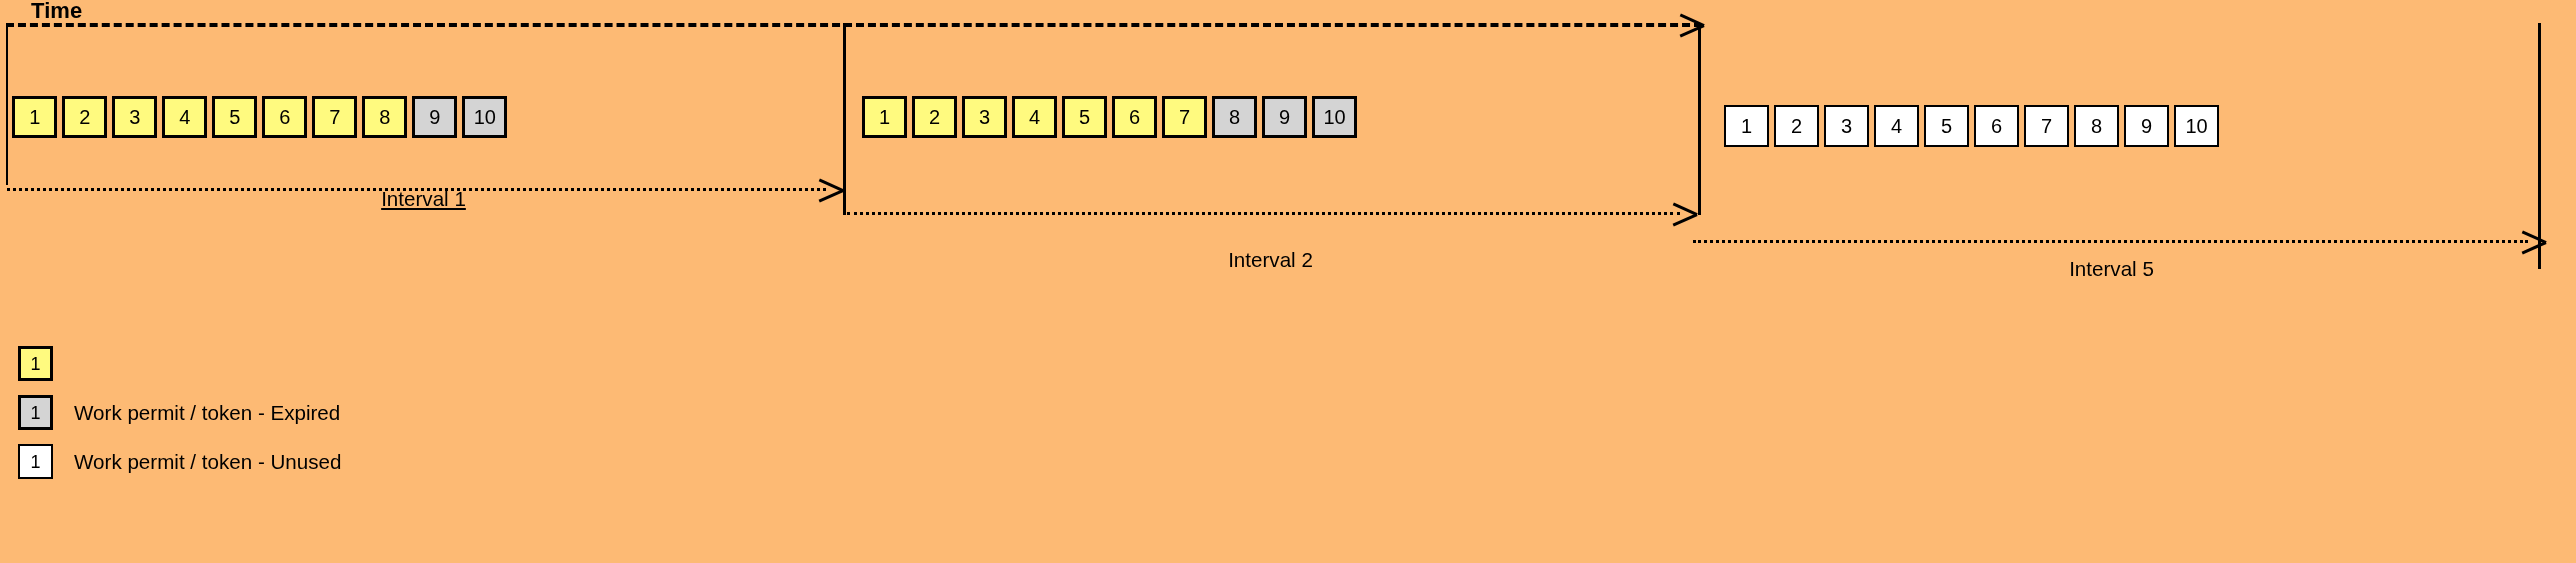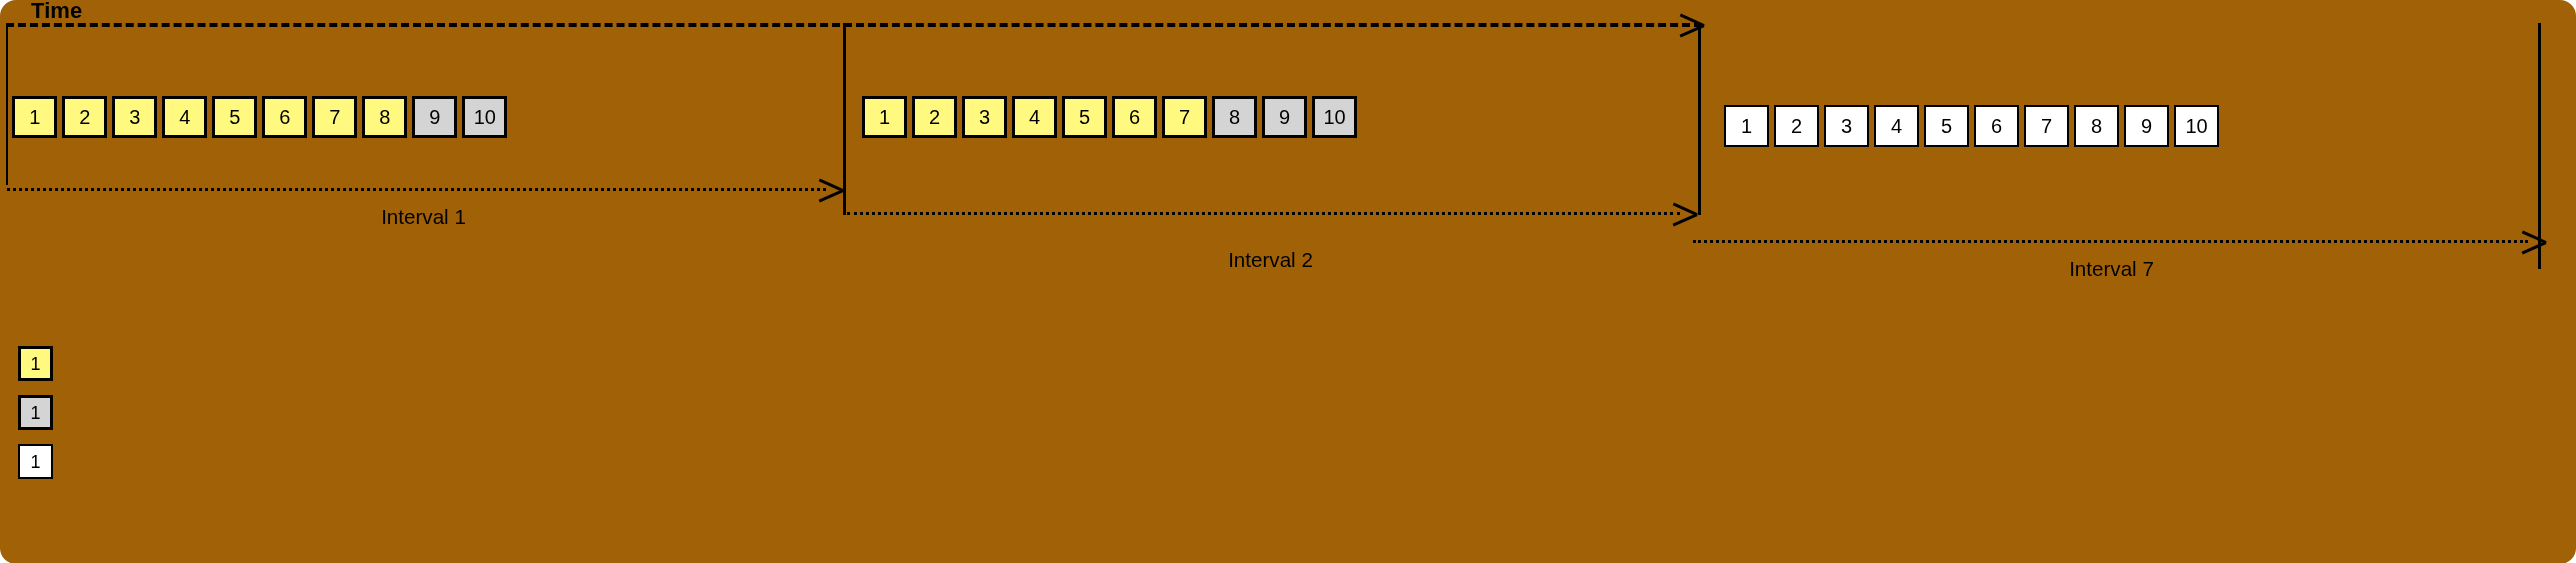--- a/index.html
+++ b/index.html
@@ -8,23 +8,22 @@
     background: #ffffff;
   }
   body {
     font-family: "Liberation Sans", sans-serif;
     color: #000000;
   }
   #canvas {
     position: relative;
     width: 2576px;
     height: 564px;
-    background: #a16207;
+    background: #fdba74;
     overflow: hidden;
-    border-radius: 16px;
   }
 
   
   #time-title {
     position: absolute;
     left: 31px;
     top: 0px;
     font-size: 22px;
     font-weight: bold;
     letter-spacing: 0.1px;
@@ -165,21 +164,21 @@
     <div class="token allocated">8</div>
     <div class="token expired">9</div>
     <div class="token expired">10</div>
   </div>
 
   <div class="dotline" style="left:6.7px; top:188px; width:819px;"></div>
   <div class="arrowhead" style="left:817px; top:178px;">
     <i class="up"></i>
       <i class="dn"></i>
   </div>
-  <div class="interval-label" style="left:312px; top:206px; width:223px;">Interval 1</div>
+  <div class="interval-label" style="left:312px; top:188px; width:223px;text-decoration:underline;">Interval 1</div>
 
   <div class="token-row" style="left:862px; top:96px;">
     <div class="token allocated">1</div>
     <div class="token allocated">2</div>
     <div class="token allocated">3</div>
     <div class="token allocated">4</div>
     <div class="token allocated">5</div>
     <div class="token allocated">6</div>
     <div class="token allocated">7</div>
     <div class="token expired">8</div>
@@ -205,32 +204,34 @@
     <div class="token unused">8</div>
     <div class="token unused">9</div>
     <div class="token unused">10</div>
   </div>
 
   <div class="dotline" style="left:1693px; top:240px; width:835px;"></div>
   <div class="arrowhead" style="left:2520px; top:230px;">
     <i class="up"></i>
       <i class="dn"></i>
   </div>
-  <div class="interval-label" style="left:2000px; top:258px; width:223px;">Interval 7</div>
+  <div class="interval-label" style="left:2000px; top:258px; width:223px;">Interval 5</div>
 
   <div id="legend">
 
     <div class="legend-row">
       <div class="legend-swatch allocated">1</div>
     </div>
 
     <div class="legend-row">
       <div class="legend-swatch expired">1</div>
+      <div class="legend-text">Work permit / token - Expired</div>
     </div>
 
     <div class="legend-row">
       <div class="legend-swatch unused">1</div>
+      <div class="legend-text">Work permit / token - Unused</div>
     </div>
 
   </div>
 
 </div>
 
 
 </body></html>

